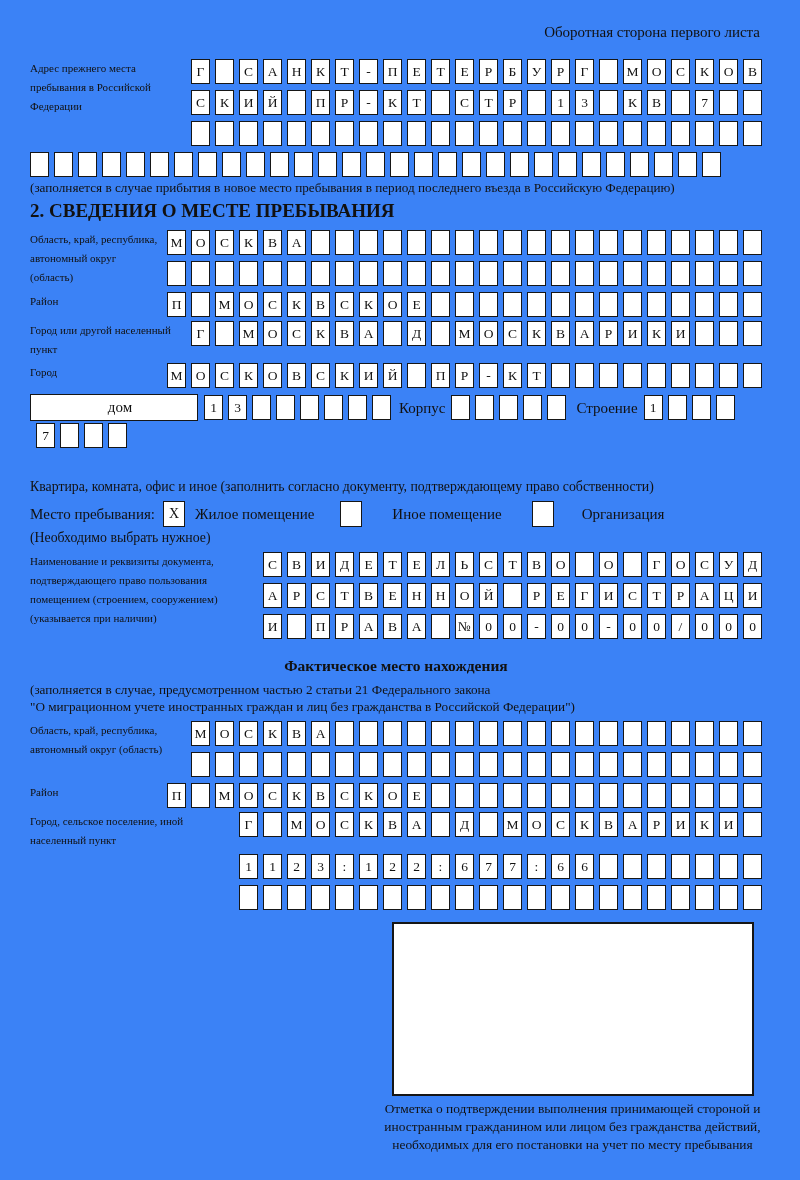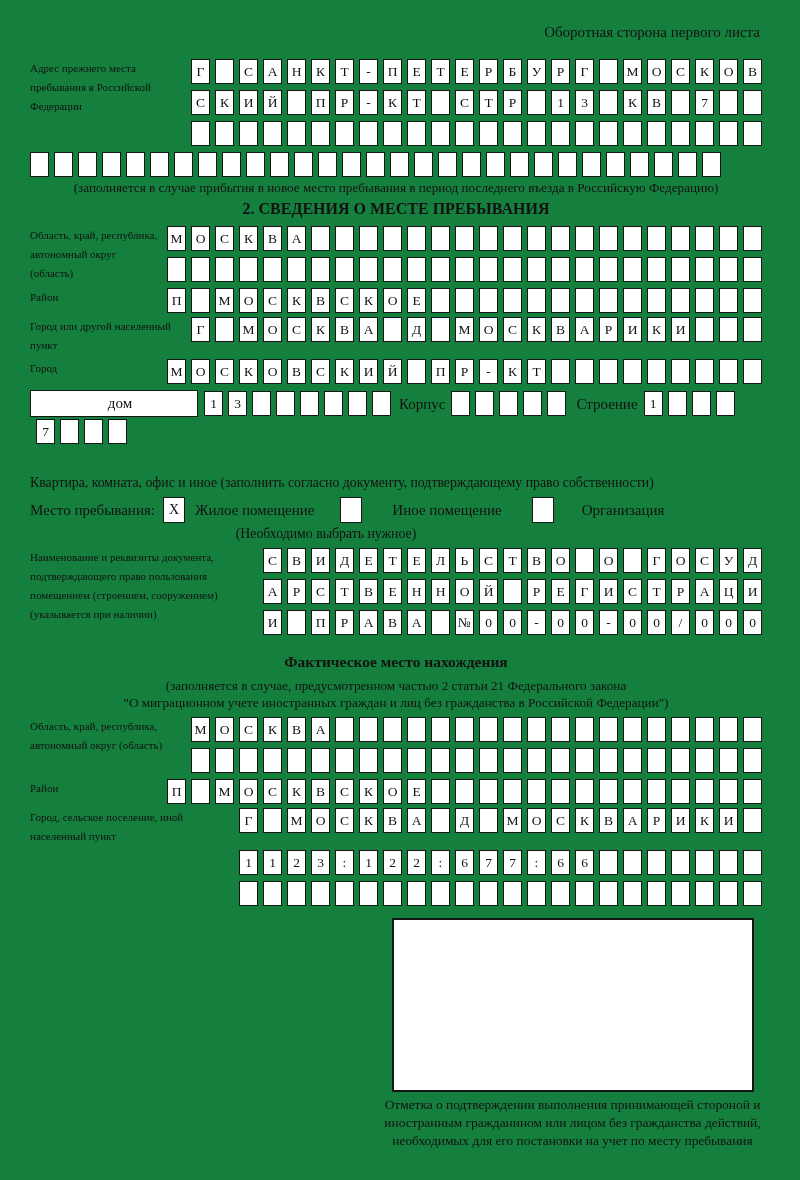--- a/index.html
+++ b/index.html
@@ -1,40 +1,40 @@
 <!DOCTYPE html>
 <html><head>
 <meta charset="utf-8">
 <style>
   html,body{margin:0;padding:0;background:#fff;}
   .page{
     width:800px;height:1180px;box-sizing:border-box;
     padding:10px 38px 0 30px;
     font-family:"Liberation Serif","DejaVu Serif",serif;
-    color:#111;background:#15803d;overflow:hidden;
+    color:#111;background:#3b82f6;overflow:hidden;
   }
   .hdr-note{text-align:right;font-size:15px;margin:14px 2px 18px 0;}
   .row{display:flex;align-items:flex-start;}
   .lbl{font-size:11px;line-height:19px;}
   .rows-col{margin-left:auto;display:flex;flex-direction:column;align-items:flex-end;}
   .boxrow{display:flex;margin-bottom:6px;}
   .cbox{
     box-sizing:border-box;width:19px;height:25px;margin-right:5px;
     border:1.6px solid #161616;display:inline-flex;align-items:center;justify-content:center;
     font-size:13.5px;font-family:"Liberation Serif",serif;flex:0 0 auto;background:#fff;
   }
   .cbox:last-child{margin-right:0;}
   .cbox.big{width:22px;height:26px;font-size:14px;}
   .widebox{
     box-sizing:border-box;border:1.6px solid #161616;height:27px;
     display:flex;align-items:center;justify-content:center;font-size:15px;background:#fff;padding-left:12px;
   }
   .note{font-size:13.2px;line-height:17px;}
-  .center{text-align:center;}
-  .sec-title{font-size:16px;font-weight:bold;text-align:center;margin:4px 0 8px 0;}
+  .center{text-align:left;}
+  .sec-title{font-size:19px;font-weight:bold;margin:4px 0 8px 0;}
   .sub-title{font-size:15.5px;font-weight:bold;text-align:center;margin:12px 0 6px 0;}
   .mb2{margin-bottom:2px;}.mb4{margin-bottom:4px;}.mb6{margin-bottom:6px;}
   .stamp-wrap{display:flex;flex-direction:column;align-items:center;width:375px;margin-left:auto;margin-right:2px;margin-top:6px;}
   .stamp-box{box-sizing:border-box;width:362px;height:174px;border:2px solid #161616;background:#fff;}
   .stamp-cap{font-size:13.4px;line-height:18px;text-align:center;margin-top:4px;width:392px;}
   .gap6{width:6px;flex:0 0 auto;}
   .inline-lbl{font-size:15px;line-height:26px;flex:0 0 auto;}
   .mesto-row{display:flex;align-items:center;font-size:15px;margin:6px 0 2px 0;}
 </style>
 </head>

